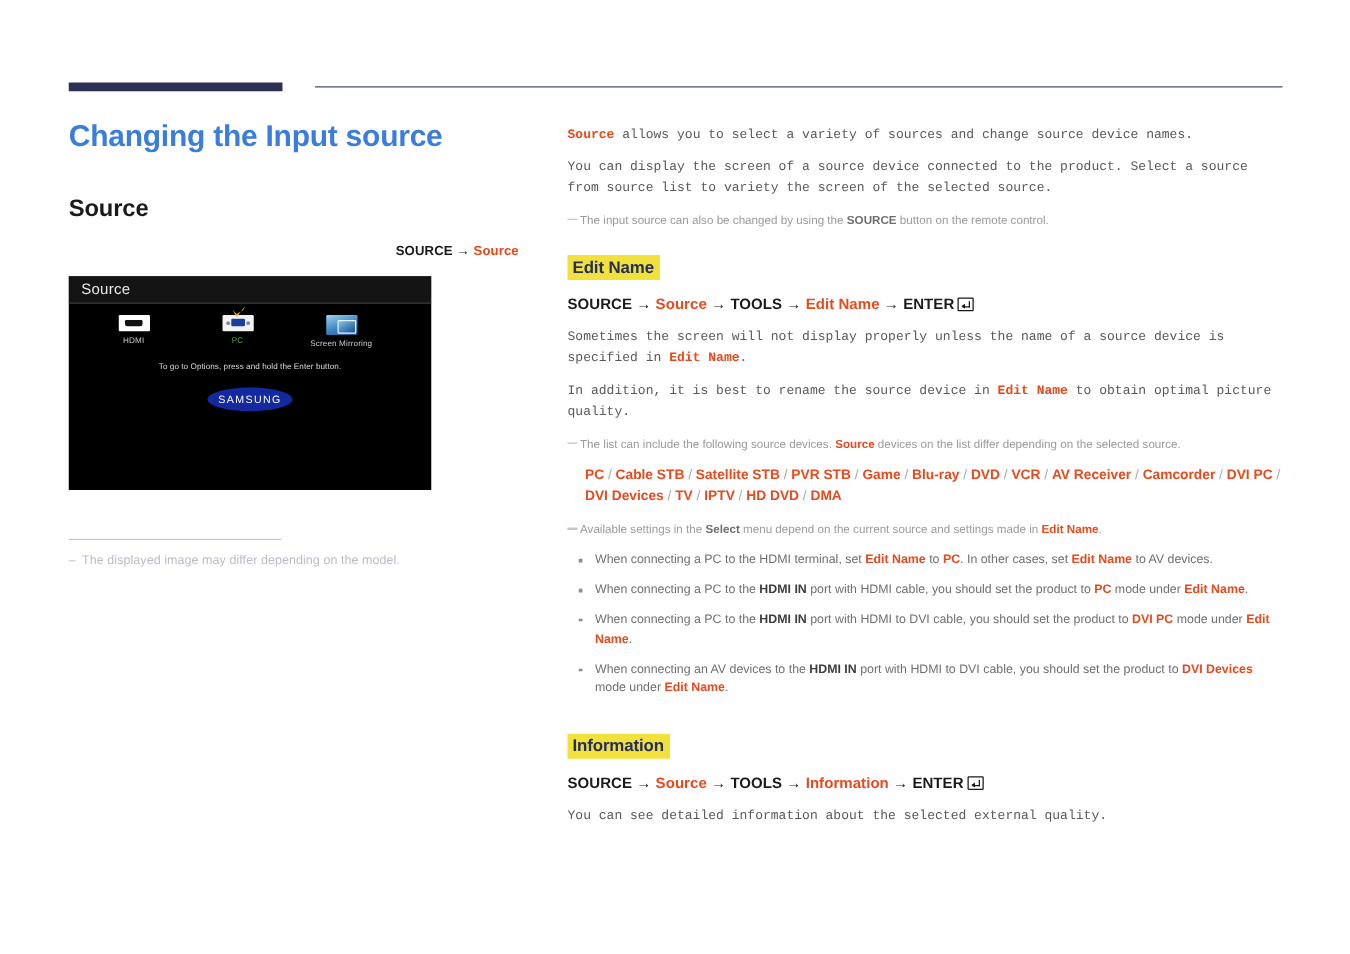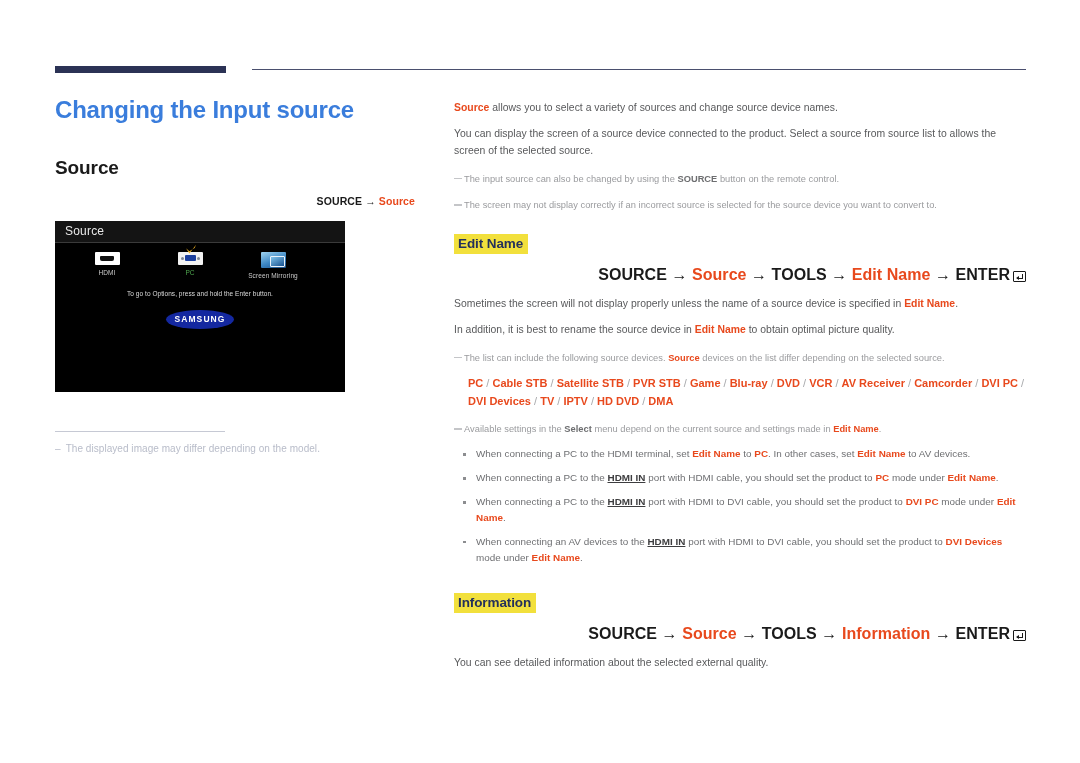--- a/index.html
+++ b/index.html
@@ -105,45 +105,45 @@
     text-align: center; color: #dcdcdc; font-size: 6.5px;
     margin-top: 11px; letter-spacing: 0.05px;
   }
   .tv-logo-wrap { display: flex; justify-content: center; margin-top: 13px; }
   .tv-logo {
     width: 68px; height: 19px; border-radius: 50%;
     background: #1428a0;
     display: flex; align-items: center; justify-content: center;
   }
   .tv-logo span {
-    color: #fff; font-size: 8.5px; font-weight: bold; letter-spacing: 1.1px;
+    color: #fff; font-size: 8.5px; font-weight: normal; letter-spacing: 1.1px;
   }
 
   
   .footnote-rule {
     margin-top: 39px; width: 170px; height: 1px; background: #c6c9d4;
   }
   .footnote {
     margin-top: 11px; font-size: 10px; color: #b8bcc9;
     letter-spacing: 0.05px;
   }
   .footnote .dash { margin-right: 5px; }
 
   
   .right-col { position: absolute; left: 454px; top: 100px; width: 572px; }
 
   .p {
     font-size: 10.4px; color: #58595b; line-height: 1.62;
-    margin: 0 0 9px 0; letter-spacing: 0.02px;
+    margin: 0 0 9px 0; letter-spacing: 0.02px; font-family: Liberation Mono, monospace;
   }
   .p .red { color: #e8491d; font-weight: bold; }
 
   .note {
     position: relative; font-size: 9.3px; color: #9a9b9e;
-    line-height: 1.6; margin: 12px 0 9px 0; padding-left: 10px;
+    line-height: 1.6; margin: 0 0 9px 0; padding-left: 10px;
     letter-spacing: 0.01px;
   }
   .note:before {
     content: ""; position: absolute; left: 0; top: 6px;
     width: 8px; height: 1.5px; background: #c4c5c8;
   }
   .note b { color: #6d6e70; font-weight: bold; }
   .note .red { color: #e8491d; font-weight: bold; }
 
   .devlist {
@@ -155,33 +155,33 @@
   .bullets { margin: 2px 0 0 0; padding: 0; list-style: none; }
   .bullets li {
     position: relative; font-size: 9.9px; color: #6e6f72;
     line-height: 1.6; margin: 0 0 8px 0; padding-left: 22px;
     letter-spacing: 0.01px;
   }
   .bullets li:before {
     content: ""; position: absolute; left: 9px; top: 7px;
     width: 2.5px; height: 2.5px; background: #8c8d90;
   }
-  .bullets li b { color: #3d3d3f; font-weight: bold; text-decoration: underline; }
+  .bullets li b { color: #3d3d3f; font-weight: bold; }
   .bullets li .red { color: #e8491d; font-weight: bold; }
 
   .hl-head {
     display: inline-block; background: #f2e03c; color: #24305b;
     font-size: 13.5px; font-weight: bold; padding: 2px 5px 3px 4px;
     margin: 0 0 12px 0; letter-spacing: -0.1px;
   }
   .hl-head.second { margin-top: 20px; }
 
   .path-line2 {
-    font-size: 16px; font-weight: bold; color: #1a1a1a;
-    margin: 0 0 12px 0; letter-spacing: 0.05px; text-align: right;
+    font-size: 12px; font-weight: bold; color: #1a1a1a;
+    margin: 0 0 12px 0; letter-spacing: 0.05px;
   }
   .path-line2 .red { color: #e8491d; }
   .path-line2 .arrow { font-weight: normal; }
 
   .enter-ico {
     display: inline-block; vertical-align: -2px; margin-left: 3px;
     width: 13px; height: 11px; border: 1.3px solid #1a1a1a;
     border-radius: 1px; position: relative;
   }
   .enter-ico:before {
@@ -265,25 +265,24 @@
     </div>
 
   </div>
 
   <div class="right-col">
 
     <p class="p">
       <span class="red">Source</span><span> allows you to select a variety of sources and change source device names.</span>
     </p>
 
-    <p class="p">You can display the screen of a source device connected to the product. Select a source from source list to allows the screen of the selected source.</p>
+    <p class="p">You can display the screen of a source device connected to the product. Select a source from source list to variety the screen of the selected source.</p>
 
     <div>
       <div class="note">The input source can also be changed by using the <b>SOURCE</b> button on the remote control.</div>
-      <div class="note">The screen may not display correctly if an incorrect source is selected for the source device you want to convert to.</div>
     </div>
 
     <div class="sec-spacer"></div>
 
     
     <div class="hl-head">Edit Name</div>
 
     <div class="path-line2">
       <span>SOURCE</span>
       <span class="arrow">→</span>

